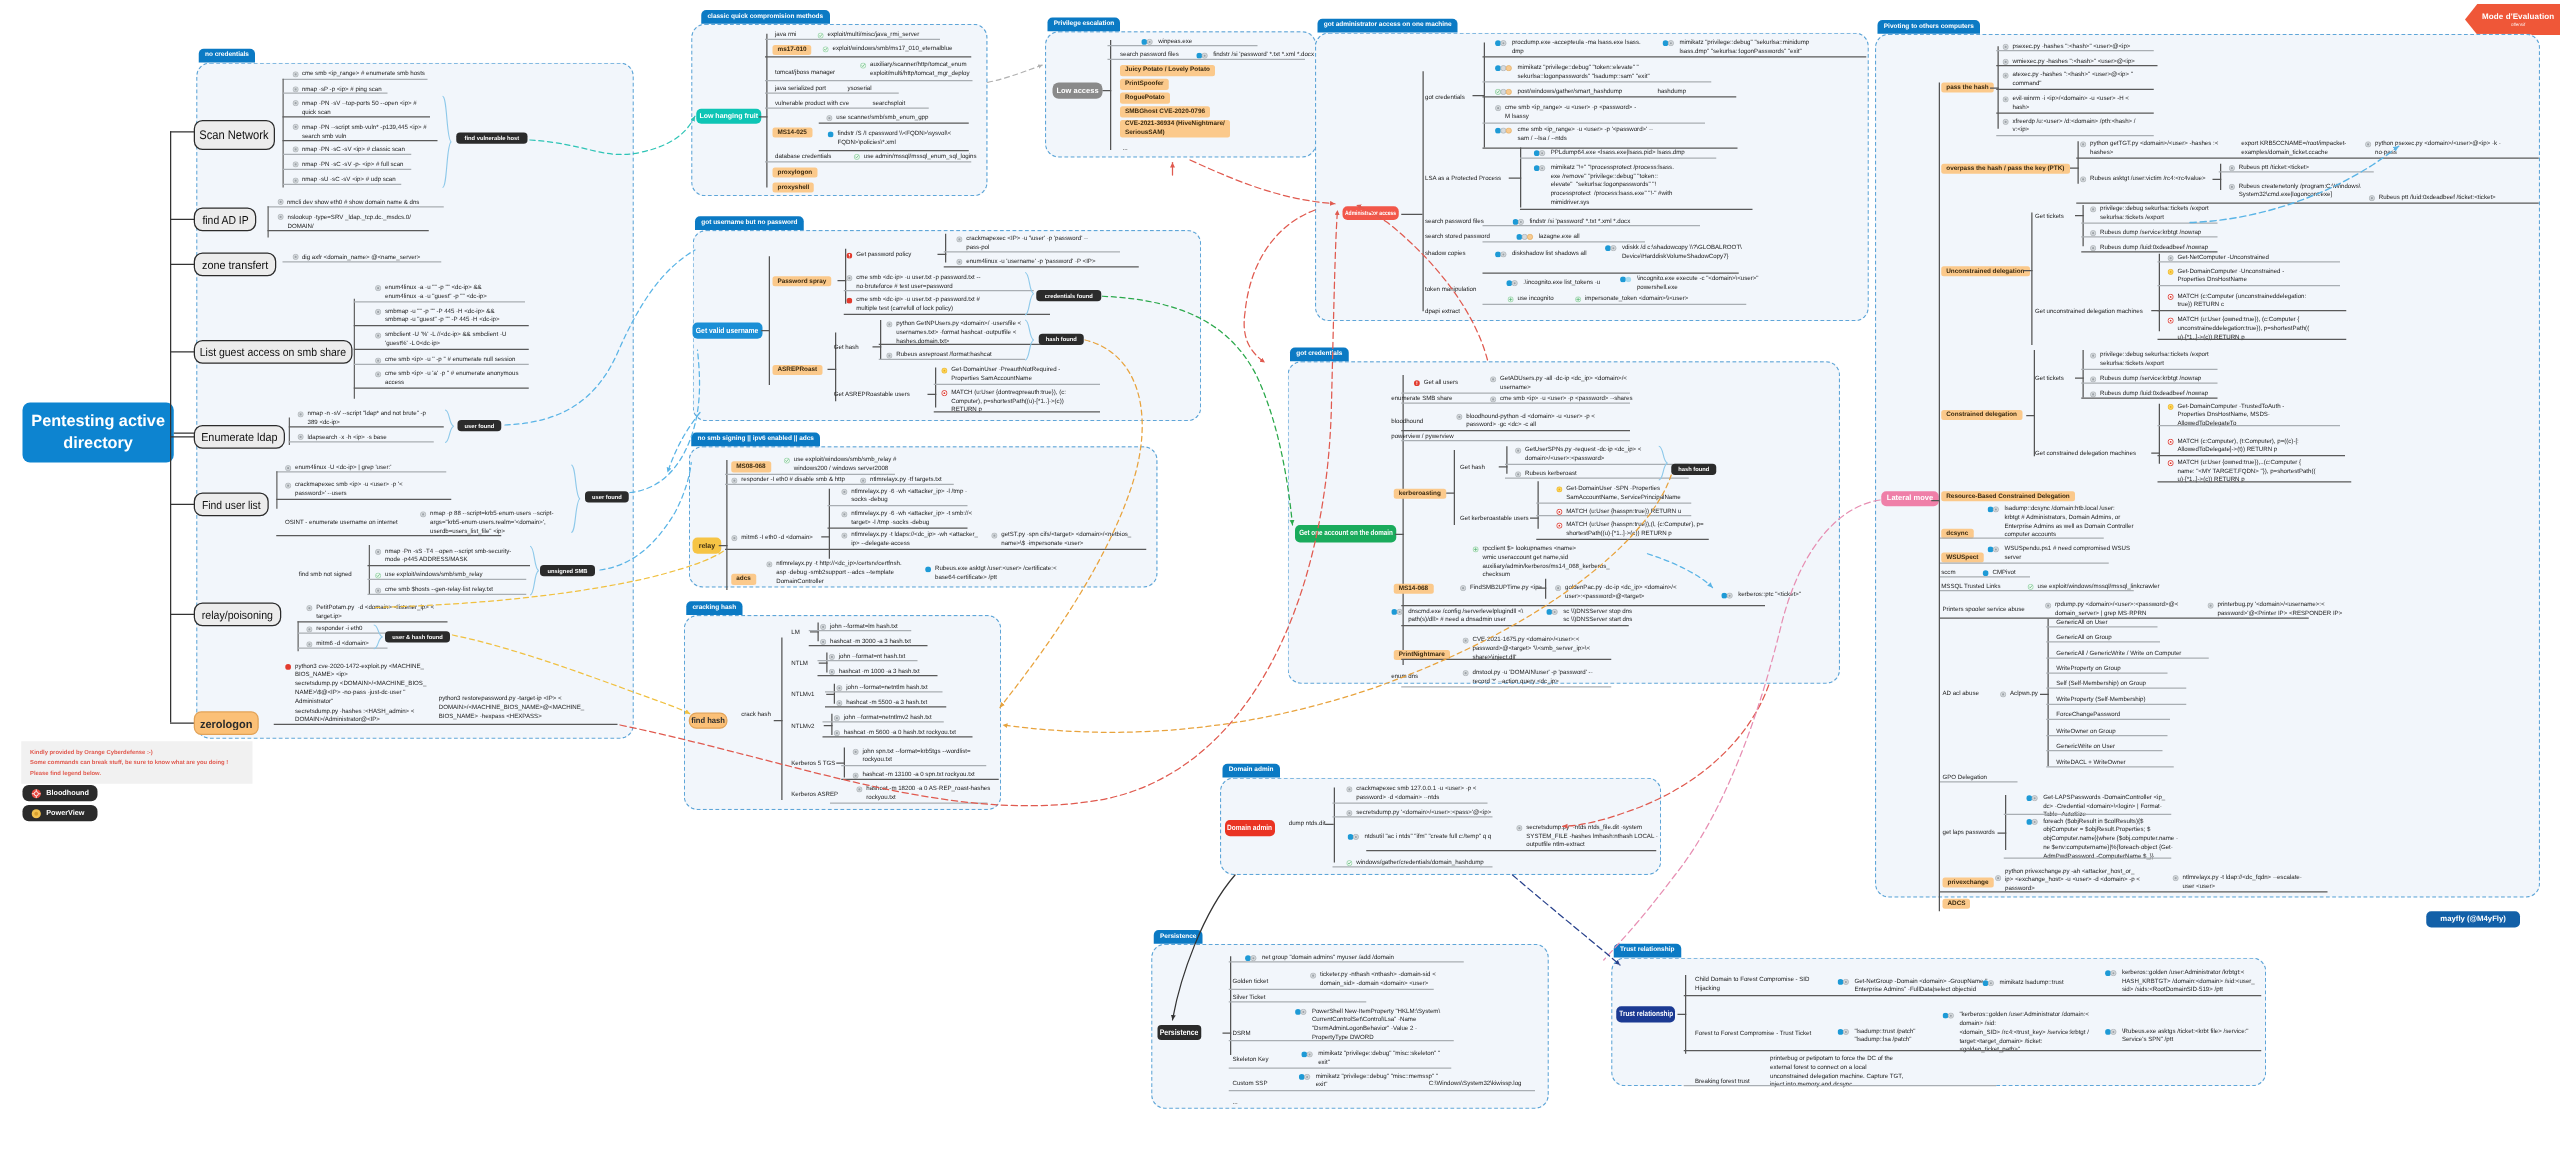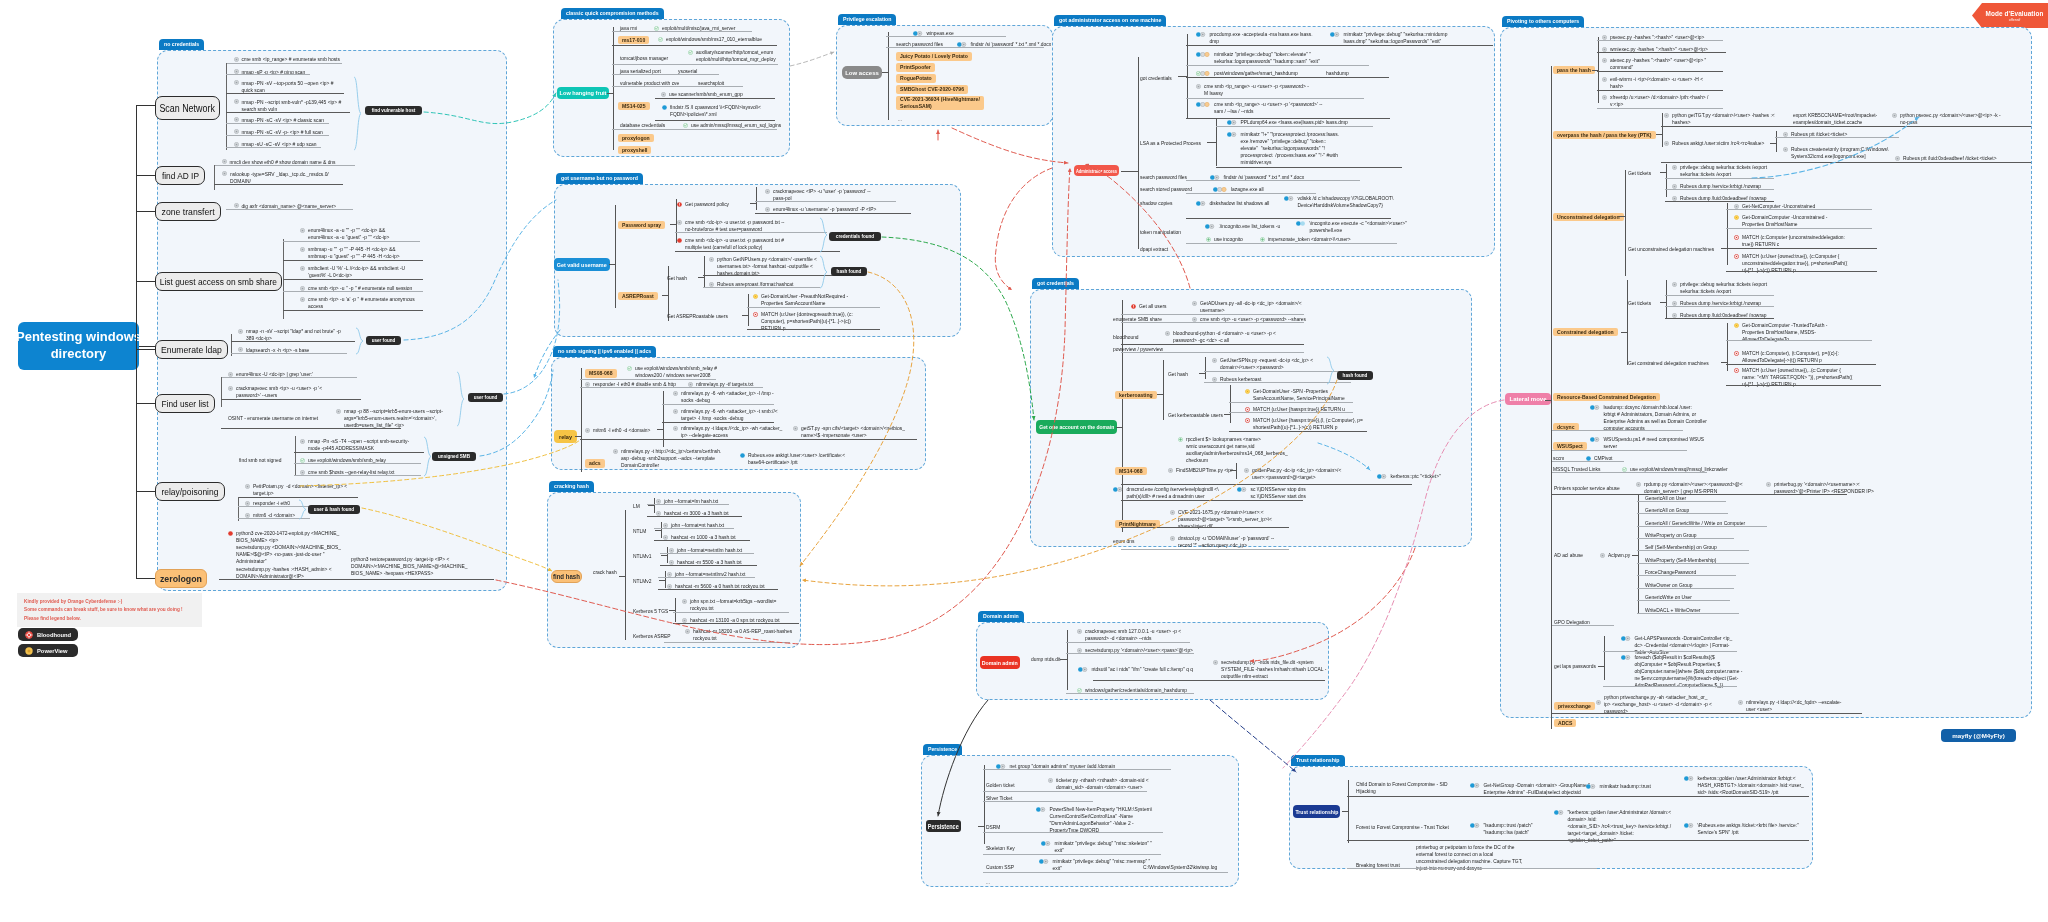--- a/index.html
+++ b/index.html
@@ -126,21 +126,21 @@
     <div class="sec" style="left: 551px; top: 357px; width: 375px; height: 113px;"></div>
     <div class="sec-label" style="left: 553px; top: 346px;">no smb signing || ipv6 enabled || adcs</div>
     <div class="sec" style="left: 547px; top: 492px; width: 254px; height: 156px;"></div>
     <div class="sec-label" style="left: 549px; top: 481px;">cracking hash</div>
     <div class="sec" style="left: 976px; top: 622px; width: 353px; height: 78px;"></div>
     <div class="sec-label" style="left: 978px; top: 611px;">Domain admin</div>
     <div class="sec" style="left: 921px; top: 755px; width: 318px; height: 132px;"></div>
     <div class="sec-label" style="left: 923px; top: 744px;">Persistence</div>
     <div class="sec" style="left: 1289px; top: 766px; width: 524px; height: 103px;"></div>
     <div class="sec-label" style="left: 1291px; top: 755px;">Trust relationship</div>
-    <div class="node rootnode" style="left: 18px; top: 322px; width: 121px; height: 48px;">Pentesting windows
+    <div class="node rootnode" style="left: 18px; top: 322px; width: 121px; height: 48px;">Pentesting active
 directory</div>
     <div class="ln" style="left: 139px; top: 346px; width: 17px; height: 1px; background: rgb(51, 51, 51);"></div>
     <div class="ln" style="left: 136px; top: 105px; height: 473px; width: 1px; background: rgb(51, 51, 51);"></div>
     <div class="ln" style="left: 136px; top: 105px; width: 20px; height: 1px; background: rgb(51, 51, 51);"></div>
     <div class="ln" style="left: 136px; top: 175px; width: 20px; height: 1px; background: rgb(51, 51, 51);"></div>
     <div class="ln" style="left: 136px; top: 211px; width: 20px; height: 1px; background: rgb(51, 51, 51);"></div>
     <div class="ln" style="left: 136px; top: 281px; width: 20px; height: 1px; background: rgb(51, 51, 51);"></div>
     <div class="ln" style="left: 136px; top: 349px; width: 20px; height: 1px; background: rgb(51, 51, 51);"></div>
     <div class="ln" style="left: 136px; top: 403px; width: 20px; height: 1px; background: rgb(51, 51, 51);"></div>
     <div class="ln" style="left: 136px; top: 491px; width: 20px; height: 1px; background: rgb(51, 51, 51);"></div>

